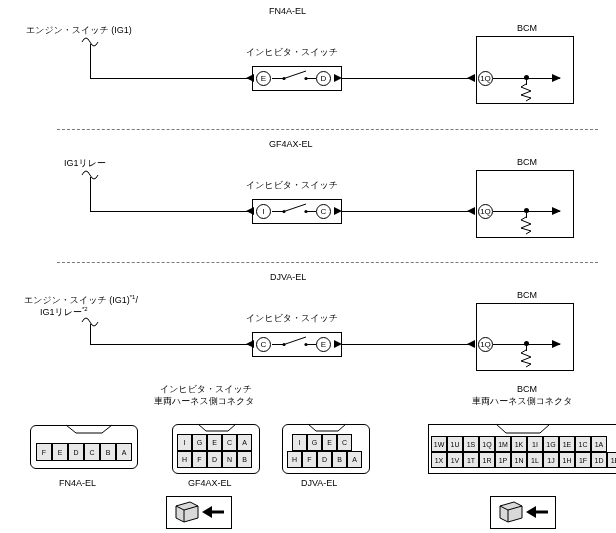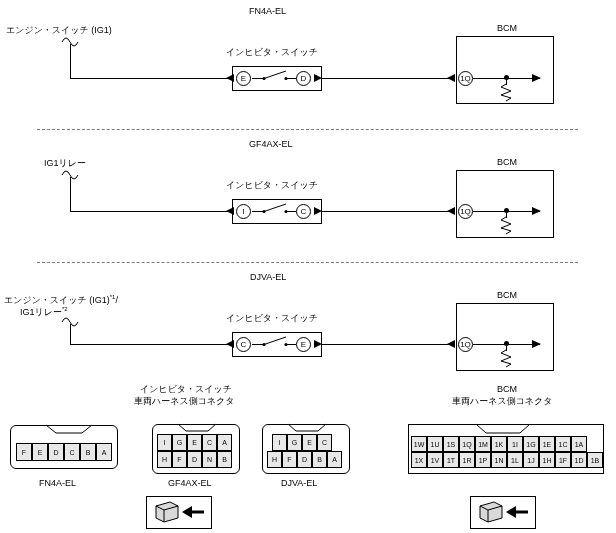--- a/index.html
+++ b/index.html
@@ -4,21 +4,21 @@
 <style>
   html,body{margin:0;padding:0;}
   body{
     width:616px;height:533px;
     background:#ffffff;
     font-family:"Liberation Sans", sans-serif;
     color:#000;
     position:relative;
     overflow:hidden;
   }
-  .root{position:relative;width:565px;height:533px;}
+  .root{position:relative;width:565px;height:533px;margin-left:20px;}
   .abs{position:absolute;}
   .lbl{font-size:9px;line-height:11px;white-space:nowrap;}
   .title{font-size:9px;white-space:nowrap;}
   .sup{font-size:6px;vertical-align:super;}
 
   
   .h-line{position:absolute;height:0;border-top:1px solid #000;}
   .v-line{position:absolute;width:0;border-left:1px solid #000;}
   .dash{position:absolute;height:0;border-top:1px dashed #7a7a7a;}
 

